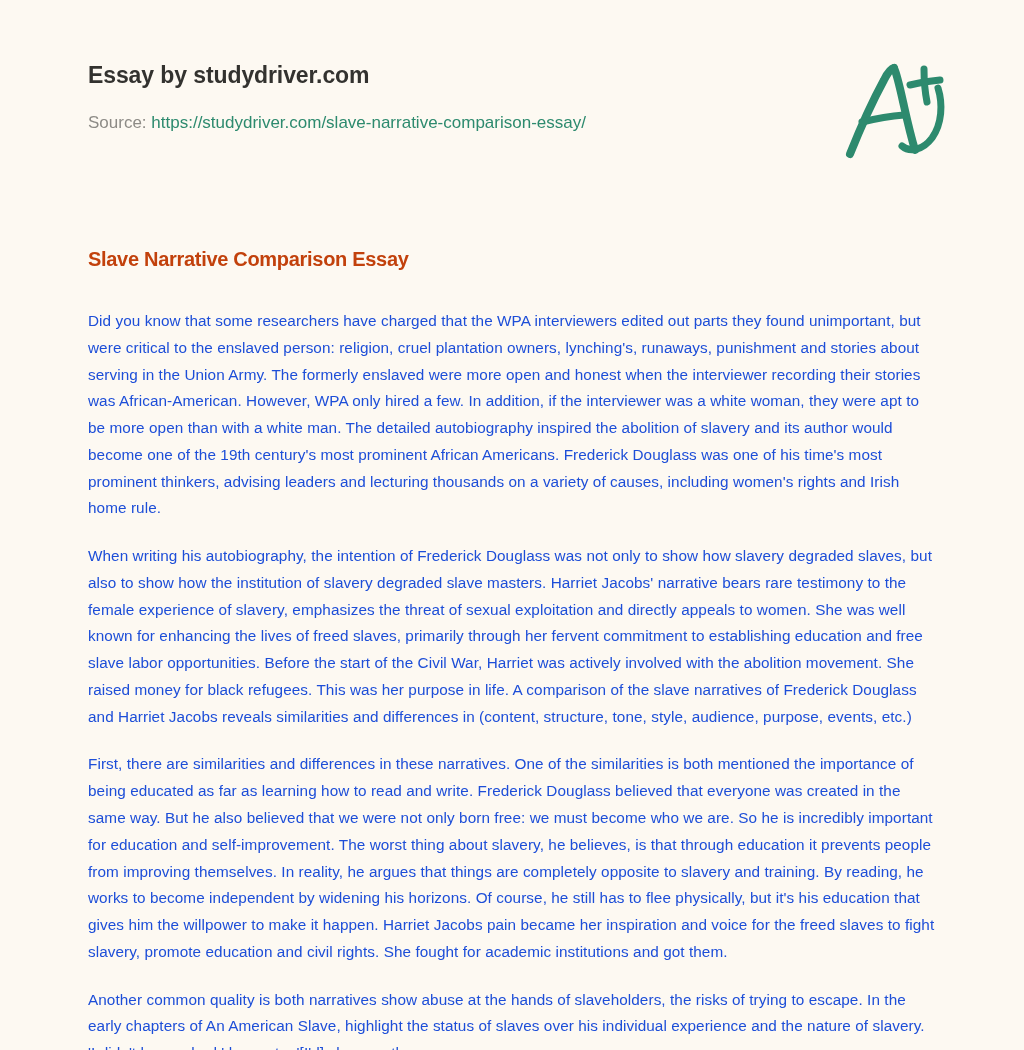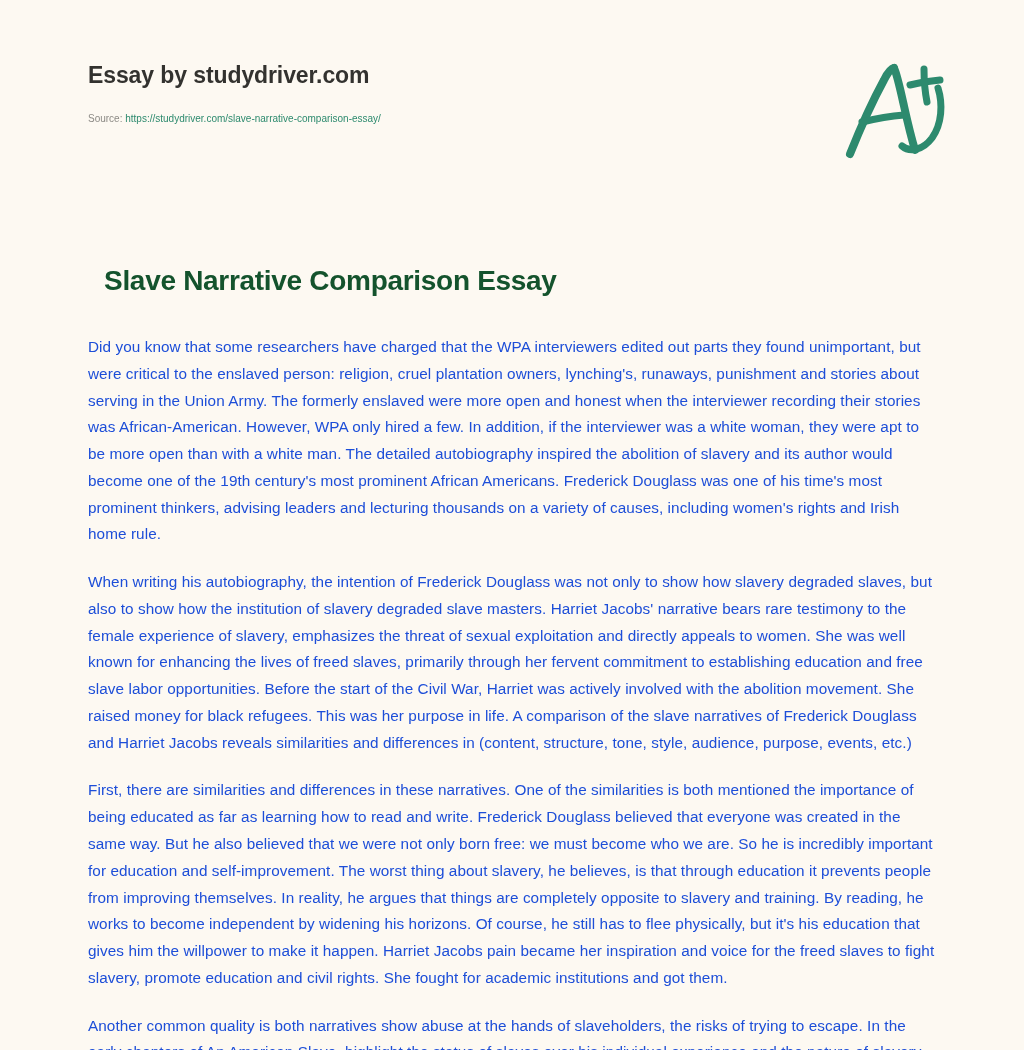--- a/index.html
+++ b/index.html
@@ -35,21 +35,21 @@
     font-size: 23px;
     font-weight: bold;
     color: #33322f;
     letter-spacing: -0.1px;
     line-height: 1.2;
     margin: 0;
   }
 
   .source-line {
     margin-top: 22px;
-    font-size: 10px;
+    font-size: 17px;
     line-height: 1.3;
     white-space: nowrap;
   }
 
   .source-label {
     color: #8d8b86;
   }
 
   .source-url {
     color: #2d8a6e;
@@ -70,25 +70,25 @@
     height: 104px;
   }
 
   
   .article {
     padding: 0 88px 0 88px;
     box-sizing: border-box;
   }
 
   .title {
-    font-size: 28px;
+    font-size: 20px;
     font-weight: bold;
-    color: #14532d;
+    color: #c2410c;
     letter-spacing: -0.3px;
-    margin: 16px;
+    margin: 0;
     padding-top: 72px;
     line-height: 1.25;
   }
 
   .body-copy {
     margin-top: 36px;
     max-width: 855px;
   }
 
   .body-copy p {

